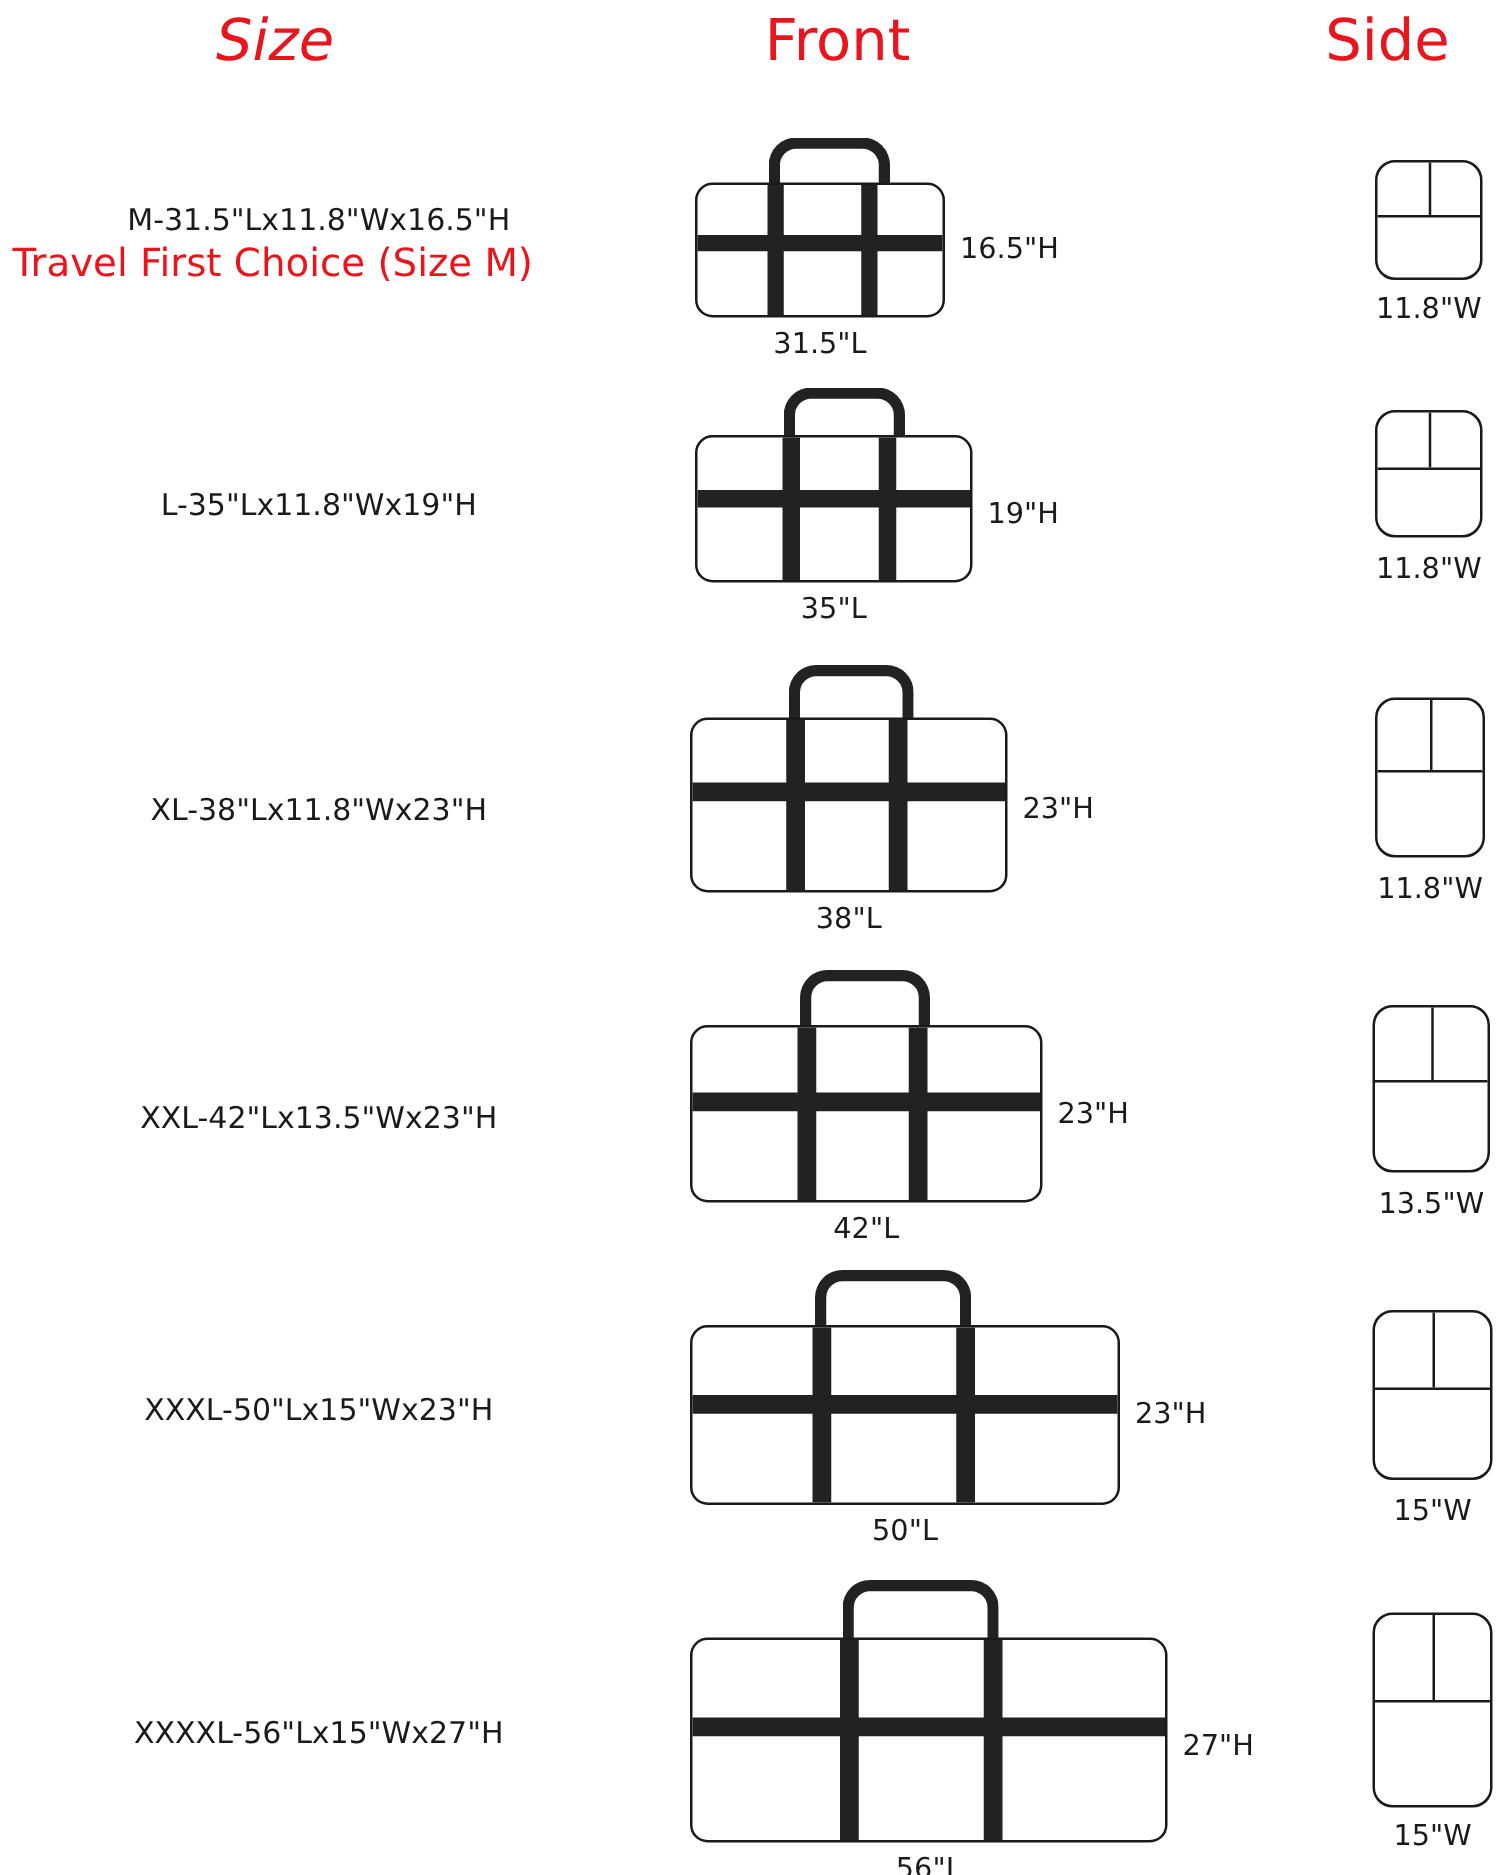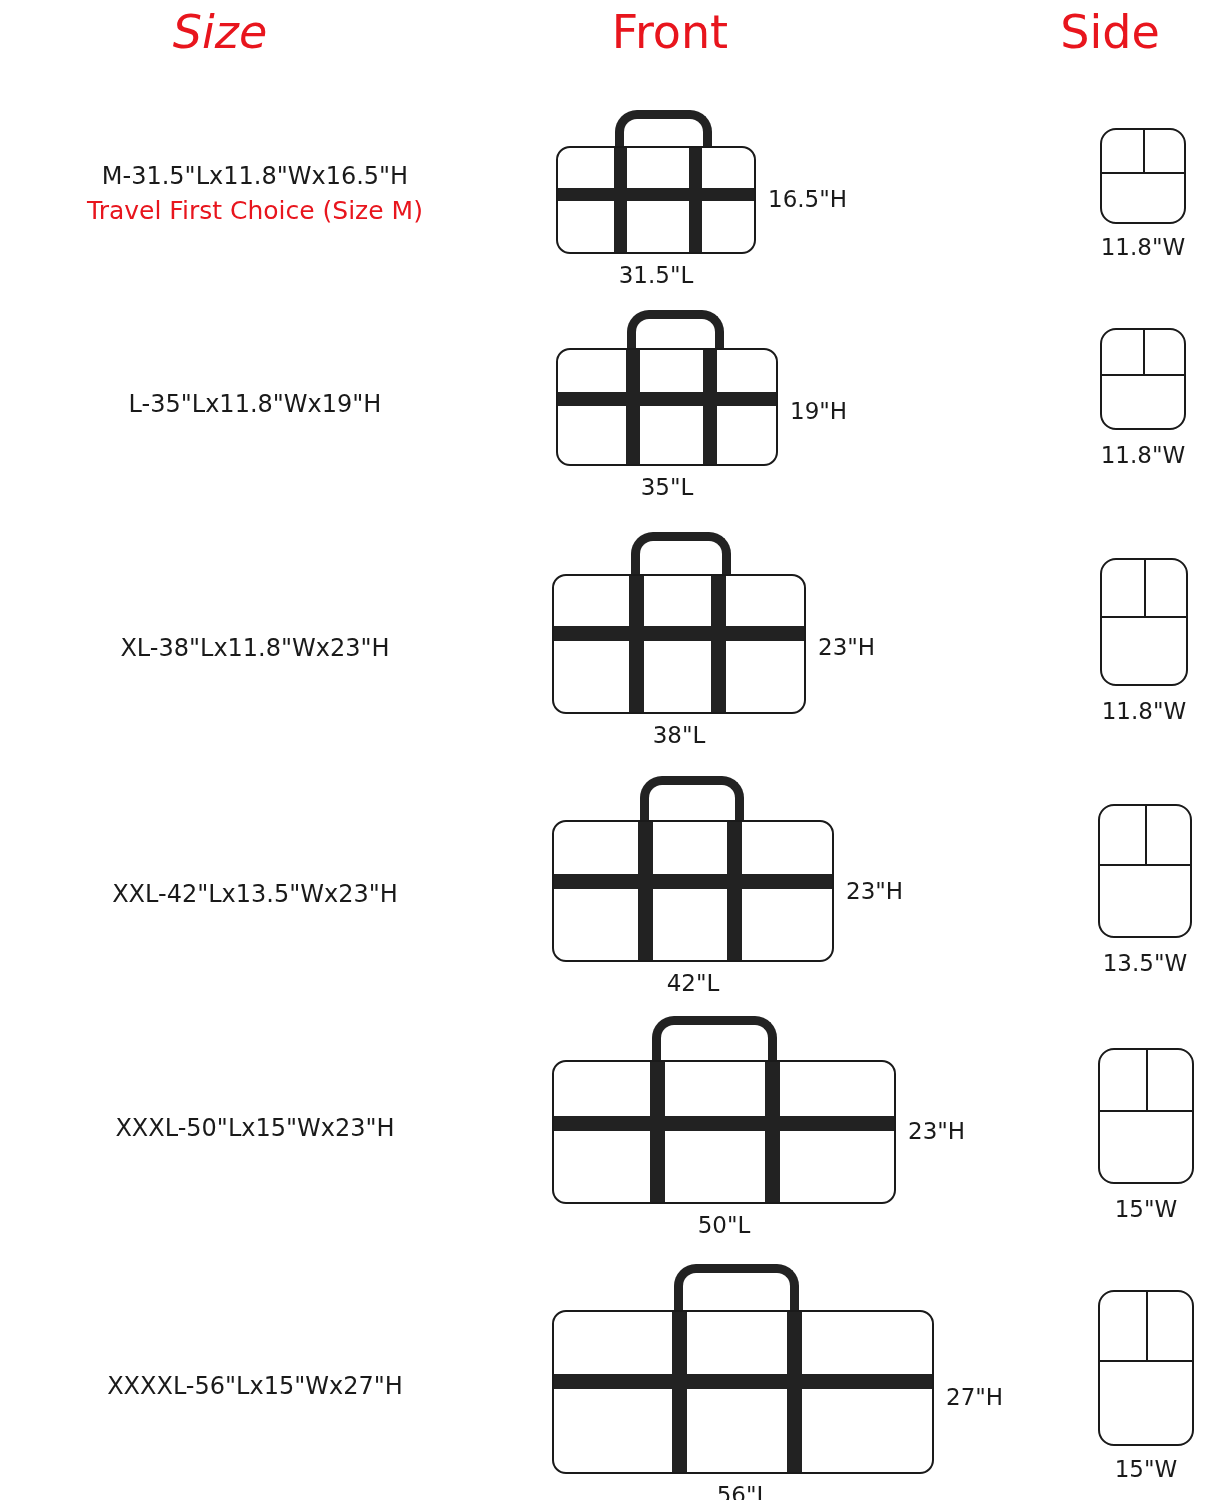--- a/index.html
+++ b/index.html
@@ -53,22 +53,21 @@
     width: 470px;
     text-align: center;
     font-size: 24px;
     line-height: 32px;
     color: #1a1a1a;
   }
   .size-note {
     position: absolute;
     left: 10px;
     width: 490px;
-    text-align: center;
-    font-size: 25px;
+    font-size: 31px;
     line-height: 34px;
     color: #e8151d;
   }
 
   
   .front-wrap { position: absolute; }
   .bag {
     position: absolute;
     left: 0;
     top: 0;

